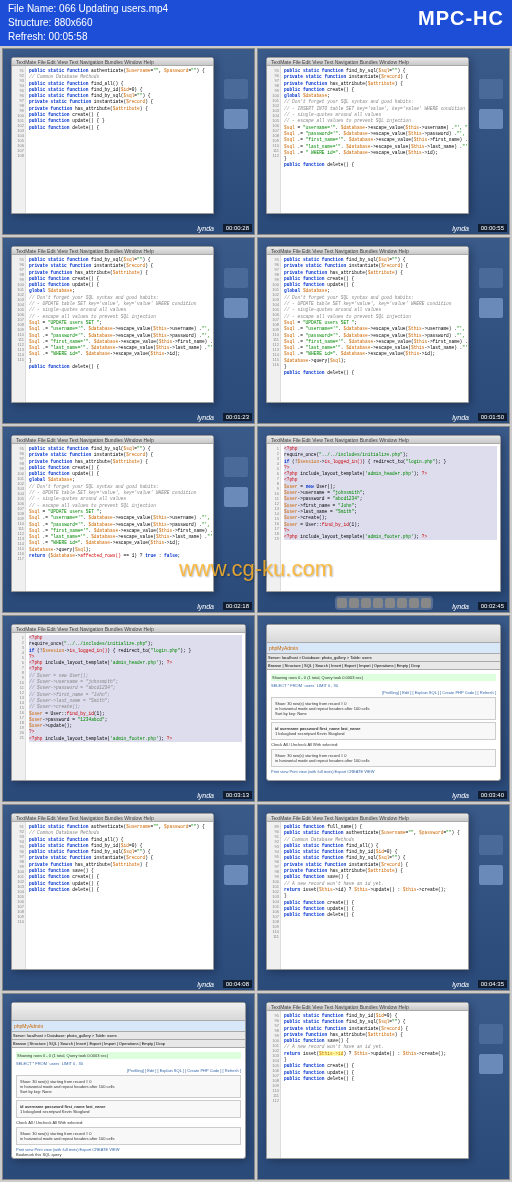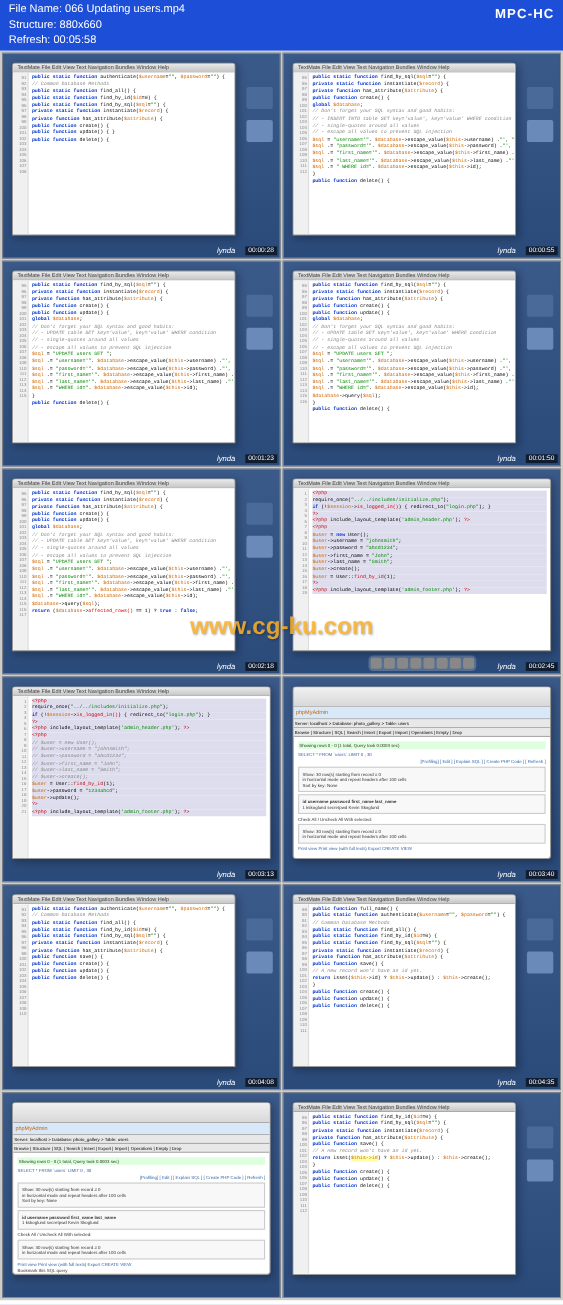--- a/index.html
+++ b/index.html
@@ -16,21 +16,21 @@
       color: #fff;
       padding: 2px 8px;
       font-size: 10px;
       line-height: 1.4;
       position: relative;
     }
     .header-logo {
       position: absolute;
       right: 8px;
       top: 4px;
-      font-size: 12px;
+      font-size: 20px;
       font-weight: bold;
       letter-spacing: 1px;
       color: #fff;
       margin-left: 32px;
     }
     .grid {
       display: grid;
       grid-template-columns: 1fr 1fr;
       grid-template-rows: repeat(6, 1fr);
       gap: 2px;
@@ -198,21 +198,21 @@
       height: 10px;
       background: #888;
       border-radius: 2px;
     }
     .watermark {
       position: absolute;
       top: 48%;
       left: 50%;
       transform: translate(-50%, -50%);
       font-size: 22px;
-      font-weight: bold;
+      font-weight: normal;
       color: rgba(255, 180, 40, 0.85);
       pointer-events: none;
       z-index: 100;
       text-shadow: 1px 1px 2px rgba(0,0,0,0.3);
       white-space: nowrap;
     }
   </style>
 </head>
 <body>
 

